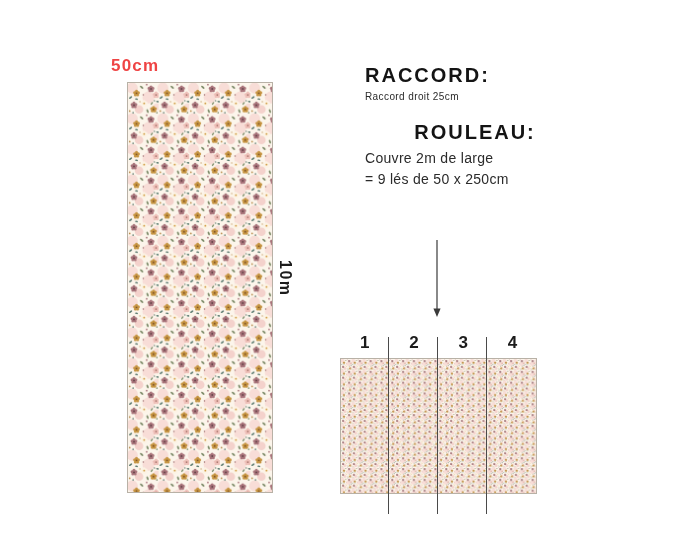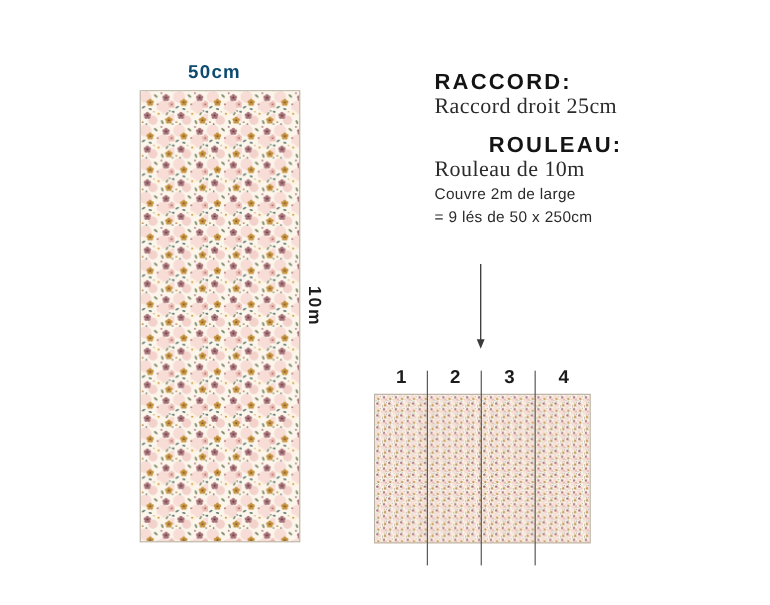--- a/index.html
+++ b/index.html
@@ -4,42 +4,42 @@
 <style>
   html,body{margin:0;padding:0;}
   body{
     width:700px;height:550px;position:relative;background:#ffffff;
     font-family:"Liberation Sans",sans-serif;color:#1c1c1c;overflow:hidden;
   }
   .abs{position:absolute;}
 
   
   #strip-width-label{
-    left:122px;top:56px;width:146px;text-align:center;
-    font-size:17px;font-weight:700;letter-spacing:1.2px;color:#0c4a6e;
+    left:111px;top:56px;width:146px;text-align:left;
+    font-size:17px;font-weight:700;letter-spacing:1.2px;color:#ef4444;
   }
   #strip{
     left:127px;top:82px;width:146px;height:411px;
     border:1px solid #b8b1a6;box-sizing:border-box;background:#fcf5eb;
   }
   #strip svg{display:block;width:100%;height:100%;}
   #strip-height-label{
     left:276px;top:260px;
     writing-mode:vertical-rl;
     font-size:16px;font-weight:700;letter-spacing:1.5px;color:#1c1c1c;
   }
 
   
-  #specs{left:395px;top:64px;width:220px;}
+  #specs{left:365px;top:64px;width:220px;}
   .spec-title{
     font-size:20px;font-weight:700;letter-spacing:2px;line-height:23px;
     color:#141414;margin:0;
   }
   .spec-sub{
-    font-size:20px;letter-spacing:.4px;line-height:16px;color:#2b2b2b;margin:2px 0 0 0;font-family:Liberation Serif, serif;
+    font-size:10px;letter-spacing:.4px;line-height:16px;color:#2b2b2b;margin:2px 0 0 0;
   }
   .spec-gap{margin-top:16px;text-align:center;}
   #coverage{margin-top:4px;font-size:14px;letter-spacing:.3px;line-height:20.5px;color:#2b2b2b;}
 
   
   #down-arrow{left:431px;top:239px;width:12px;height:79px;}
 
   
   #les-numbers{
     left:340px;top:333px;width:197px;display:flex;
@@ -128,21 +128,20 @@
     <rect x="0" y="0" width="144" height="409" fill="url(#pat-strip)"></rect>
   </svg>
 </div>
 
 <div class="abs" id="strip-height-label">10m</div>
 
 <div class="abs" id="specs">
   <div class="spec-title">RACCORD:</div>
   <div class="spec-sub">Raccord droit 25cm</div>
   <div class="spec-title spec-gap">ROULEAU:</div>
-  <div class="spec-sub">Rouleau de 10m</div>
   <div id="coverage">
     <div>Couvre 2m de large</div>
     <div>= 9 lés de 50 x 250cm</div>
   </div>
 </div>
 
 <svg class="abs" id="down-arrow" viewBox="0 0 12 79">
   <line x1="6" y1="1" x2="6" y2="71" stroke="#3a3a3a" stroke-width="1.2"></line>
   <path d="M2.4,69.5 L9.6,69.5 L6,78 Z" fill="#3a3a3a"></path>
 </svg>

